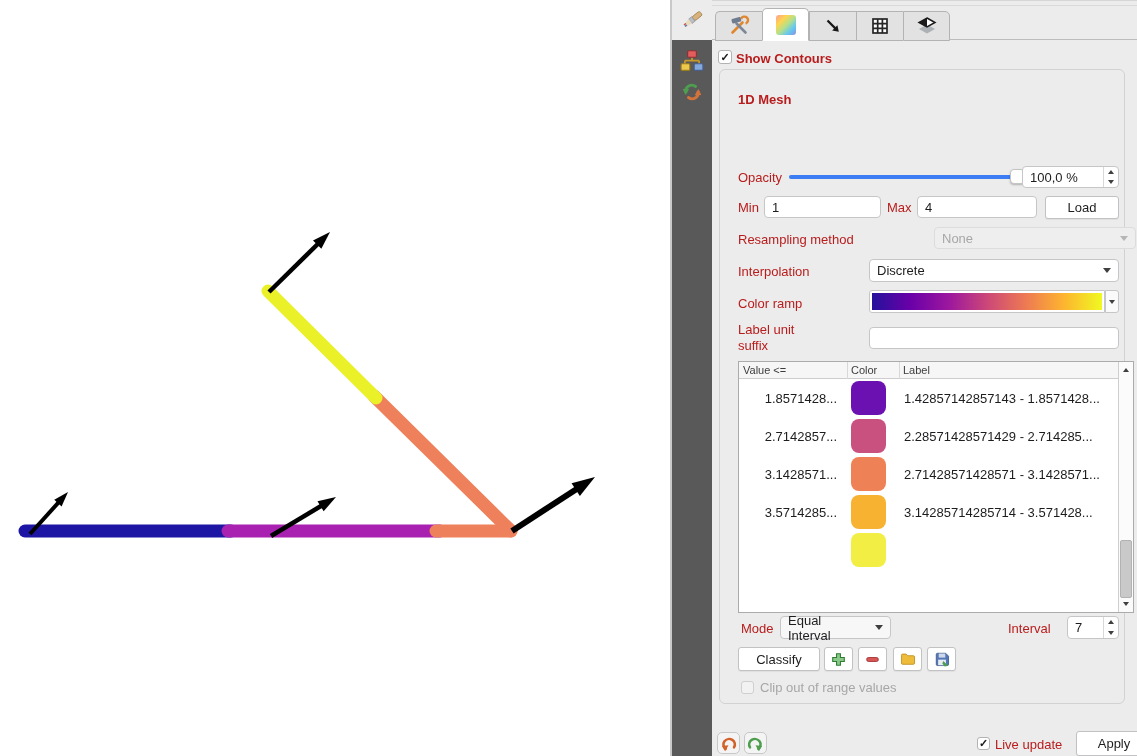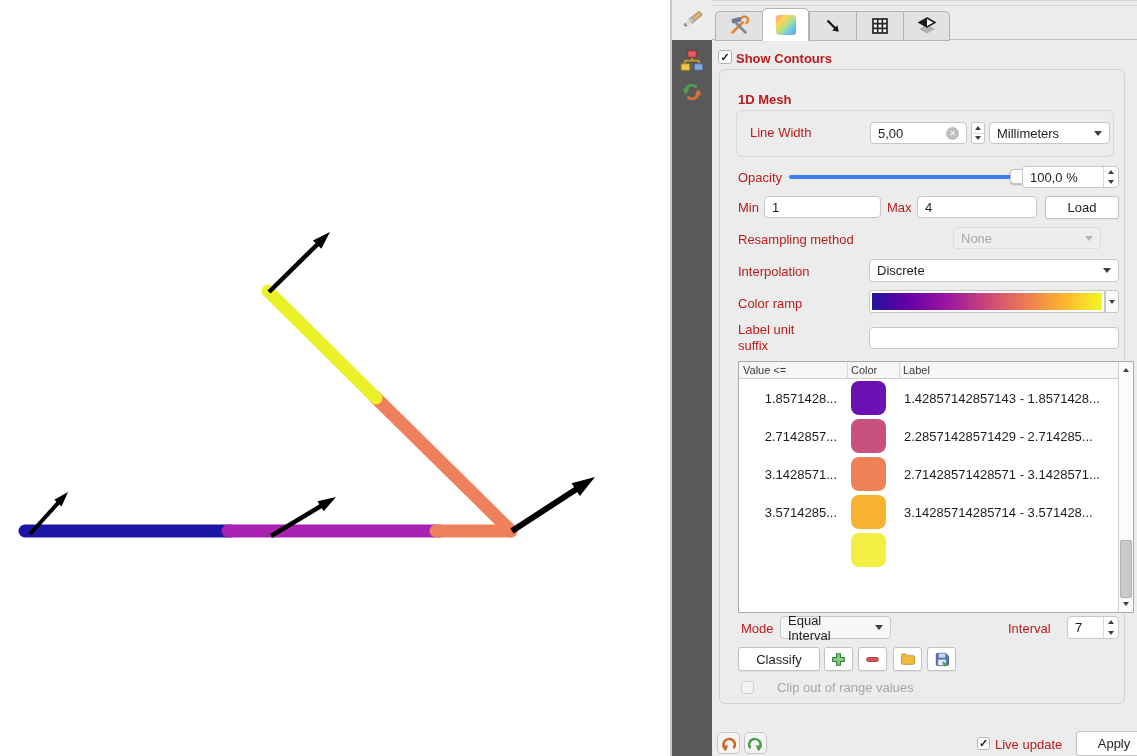--- a/index.html
+++ b/index.html
@@ -184,39 +184,20 @@
 
   <div class="checkbox" style="left:6px; top:49px;">
     <span class="check">✓</span>
   </div>
   <div class="txt bold" style="left:24px; top:50px;">Show Contours</div>
 
   <div class="groupbox">
 
     <div class="txt bold" style="left:18px; top:22px;">1D Mesh</div>
 
-    <div class="innerframe">
-      <div class="txt" style="left:13px; top:14px;">Line Width</div>
-      <div class="field" style="left:133px; top:11px; width:97px; display:flex; align-items:center; justify-content:space-between;">
-        <span>5,00</span>
-        <span class="clear-icon">✕</span>
-      </div>
-      <div class="spinner" style="left:234px; top:11px;">
-        <div>
-            <i class="tri-up sm"></i>
-          </div>
-          <div>
-            <i class="tri-down sm"></i>
-          </div>
-      </div>
-      <div class="combo" style="left:252px; top:11px; width:121px;">
-        <span>Millimeters</span>
-        <i class="tri-down"></i>
-      </div>
-    </div>
 
     <div class="txt" style="left:18px; top:100px;">Opacity</div>
     <div class="slider">
       <div class="track"></div>
       <div class="fill" style="width: 100%;"></div>
       <div class="handle" style="left: calc(100% - 8px);"></div>
     </div>
     <div class="spinbox" style="left:302px; top:96px; width:97px;">
       <div class="val">
           <span>100,0 %</span>
@@ -233,21 +214,21 @@
 
     <div class="txt" style="left:18px; top:130px;">Min</div>
     <input class="field" style="left: 44px; top: 126px; width: 117px;" value="1">
     <div class="txt" style="left:167px; top:130px;">Max</div>
     <input class="field" style="left: 197px; top: 126px; width: 120px;" value="4">
     <div class="btn" style="left:325px; top:126px; width:74px; height:23px;">
       <span>Load</span>
     </div>
 
     <div class="txt" style="left:18px; top:162px;">Resampling method</div>
-    <div class="combo disabled" style="left:214px; top:157px; width:148px;margin-left:19px;">
+    <div class="combo disabled" style="left:214px; top:157px; width:202px;">
       <span>None</span>
       <i class="tri-down"></i>
     </div>
 
     <div class="txt" style="left:18px; top:194px;">Interpolation</div>
     <div class="combo" style="left:149px; top:189px; width:250px; height:23px;">
       <span>Discrete</span>
       <i class="tri-down"></i>
     </div>
 
@@ -360,21 +341,21 @@
     <div class="btn iconbtn" style="left:207px; top:577px; height:24px;">
       <svg width="18" height="18" viewBox="0 0 22 22">
         <path d="M4 5.5 a1.5 1.5 0 0 1 1.5-1.5 h10 l3.5 3.5 v10 a1.5 1.5 0 0 1-1.5 1.5 h-12 a1.5 1.5 0 0 1-1.5-1.5 z" fill="#5577b8" stroke="#3a5787"></path>
         <rect x="7" y="4.3" width="8" height="5" fill="#cfd8ea"></rect>
         <rect x="6.3" y="11.8" width="9.5" height="6.8" fill="#e8edf5"></rect>
         <polygon points="12.6,13.4 18.6,19.2 14.4,20.2 11.4,16.6" fill="#4f9e4f"></polygon>
       </svg>
     </div>
 
     <div class="checkbox small disabled" style="left:21px; top:611px;"></div>
-    <div class="txt disabled-txt" style="left:57px; top:610px;">Clip out of range values</div>
+    <div class="txt disabled-txt" style="left:40px; top:610px;">Clip out of range values</div>
   </div>
 
   <div class="footer-btn" style="left:5px; top:731px;">
     <svg width="17" height="17" viewBox="0 0 16 16">
       <path d="M13.2 11.6 A5.4 5.1 0 1 0 5.4 13" fill="none" stroke="#d2622a" stroke-width="2.4" stroke-linecap="round"></path>
       <polygon points="1.8,10.4 8,9.6 4.8,15.2" fill="#d2622a"></polygon>
     </svg>
   </div>
   <div class="footer-btn" style="left:32px; top:731px;">
     <svg width="17" height="17" viewBox="0 0 16 16">

